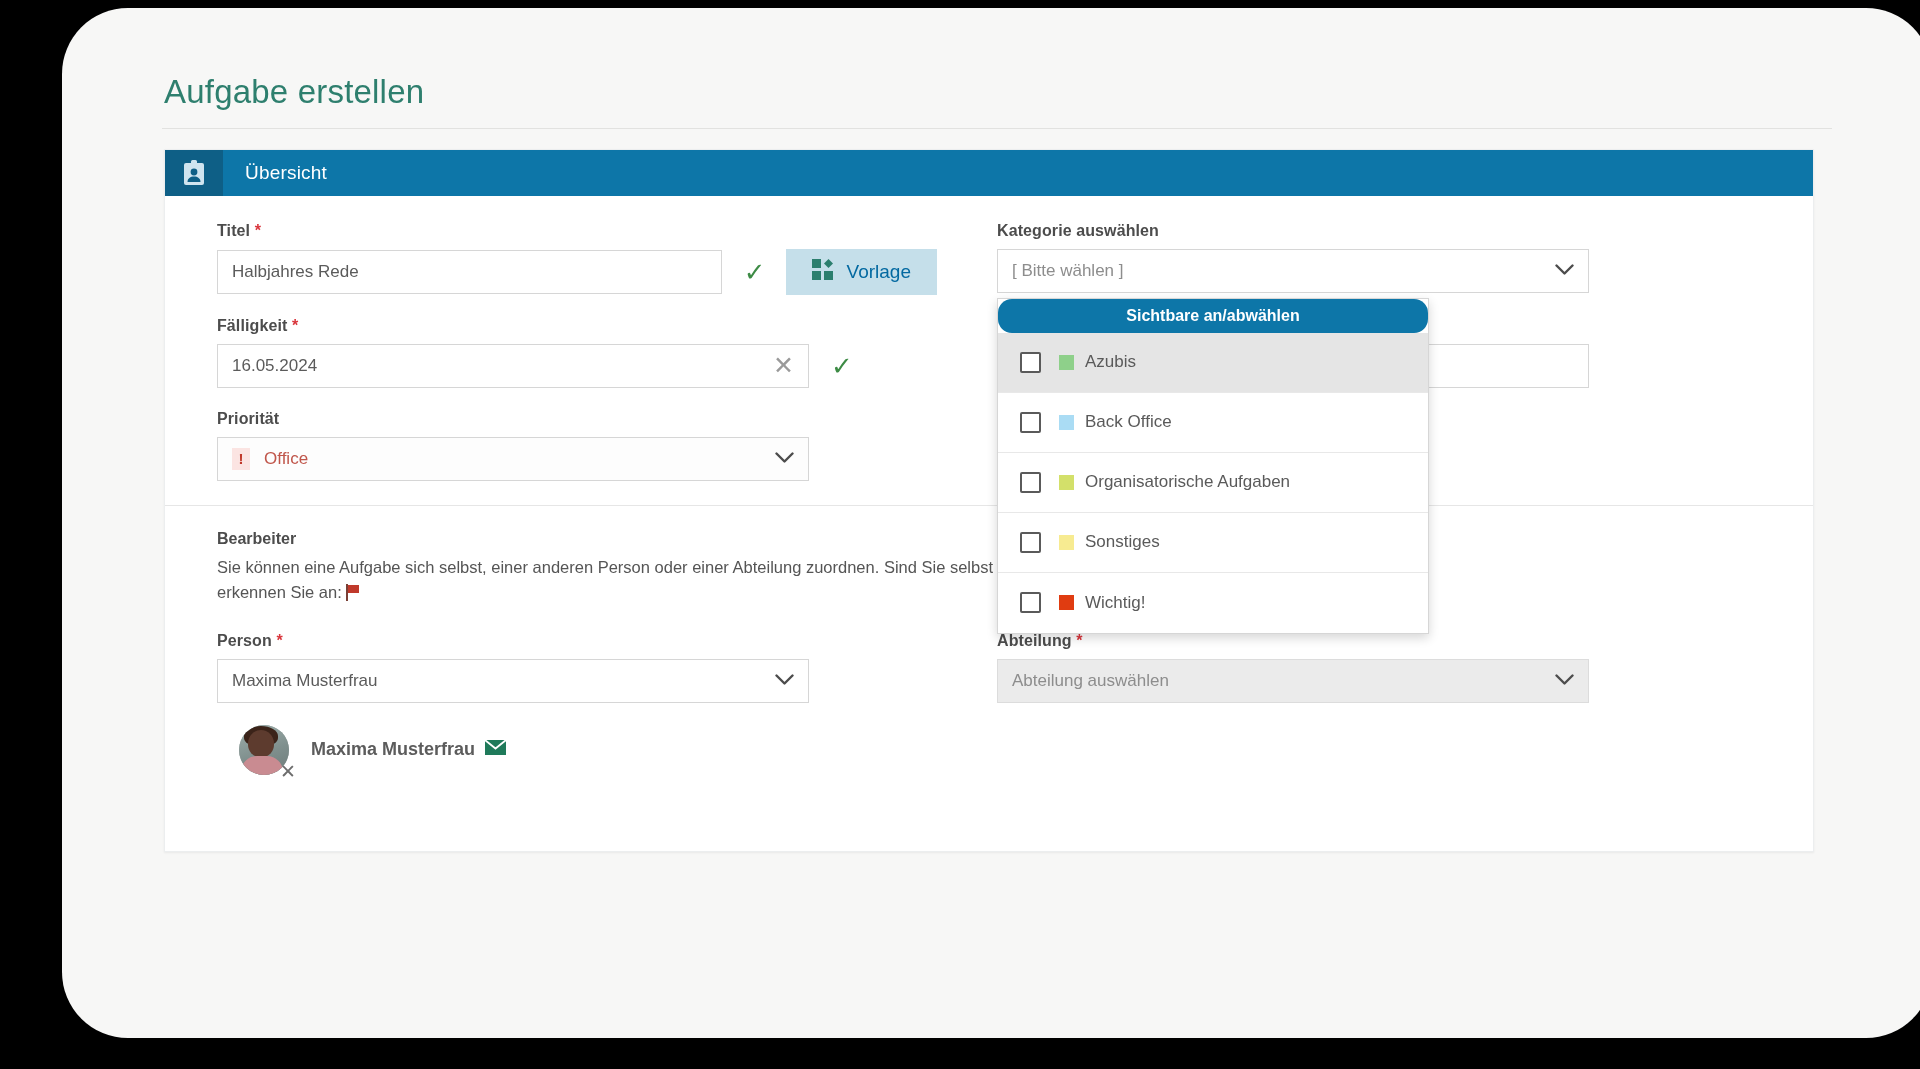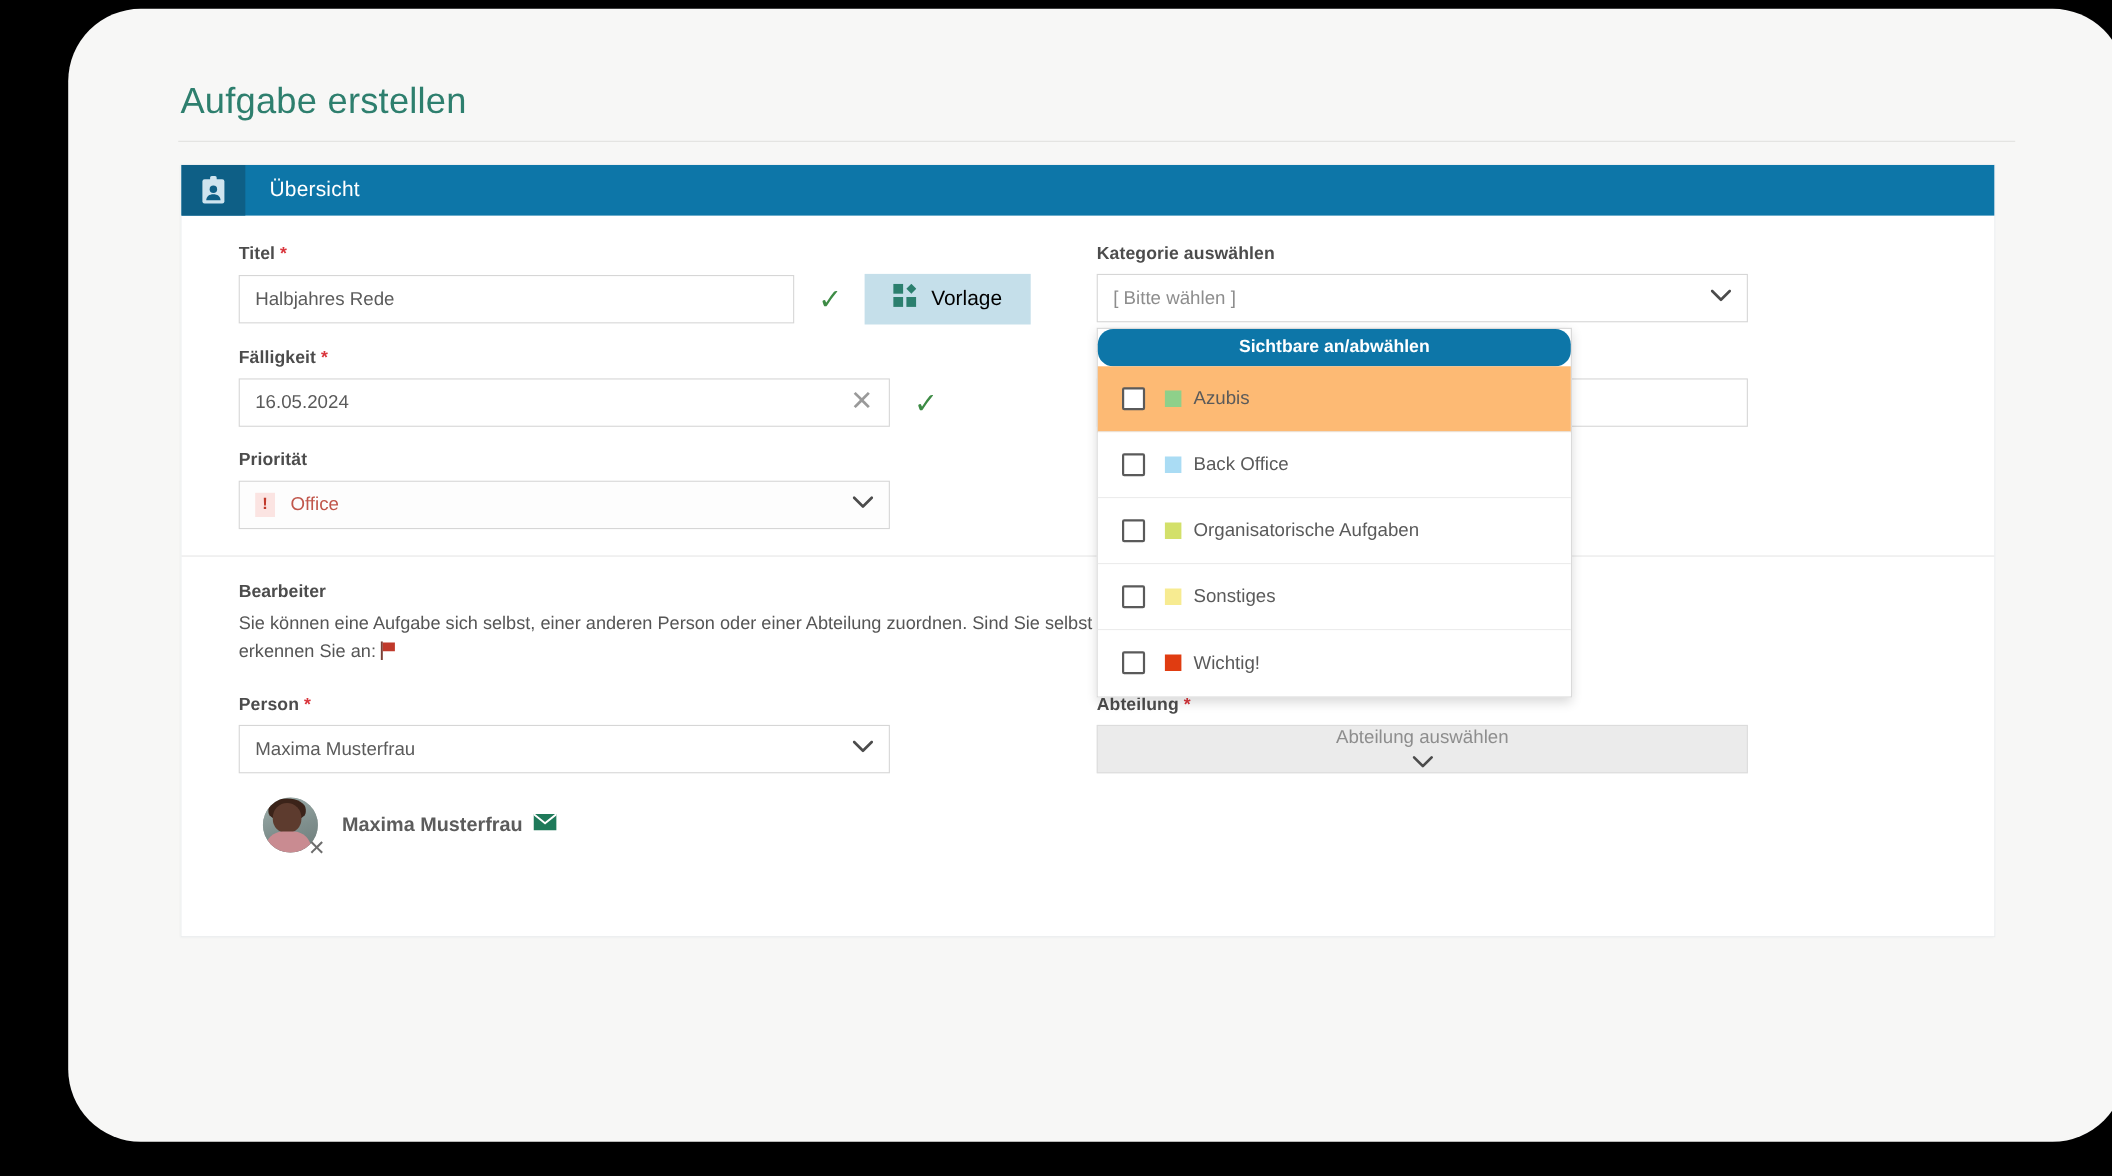--- a/index.html
+++ b/index.html
@@ -112,21 +112,21 @@
     color: #5b5b5b;
     position: relative;
   }
   .text-input.w-title  { width: 680px; }
   .text-input.w-date   { width: 592px; justify-content: space-between; }
   .text-input.w-prio   { width: 592px; justify-content: space-between; background:#fdfdfd; }
   .text-input.w-repeat { width: 592px; }
   .text-input.w-person { width: 592px; justify-content: space-between; }
   .text-input.w-dept   {
     width: 592px; justify-content: space-between;
-    background: #ebebeb; color: #8d8d8d; border-color:#dcdcdc;flex-direction:column;
+    background: #ebebeb; color: #8d8d8d; border-color:#dcdcdc;
   }
   .text-input.w-cat    { width: 592px; justify-content: space-between; color:#8d8d8d; }
 
   .check-ok {
     color: #3d8b45;
     font-size: 26px;
     margin-left: 22px;
     line-height: 1;
     user-select: none;
   }
@@ -143,21 +143,21 @@
   
   #vorlage-button {
     margin-left: 20px;
     height: 46px;
     background: #c5dfea;
     border: none;
     display: flex;
     align-items: center;
     padding: 0 26px;
     cursor: pointer;
-    color: #000000;
+    color: #0369a1;
     font-size: 19px;
     font-family: "Liberation Sans", sans-serif;
   }
   #vorlage-button .vlabel { margin-left: 14px; }
 
   
   .prio-inner { display: flex; align-items: center; }
   .prio-bang {
     width: 18px; height: 22px;
     background: #fbe4e2;
@@ -231,21 +231,21 @@
     border-radius: 14px;
   }
   .dd-item {
     display: flex; align-items: center;
     height: 60px;
     padding: 0 22px;
     border-bottom: 1px solid #e8e8e8;
     cursor: pointer;
     background: #ffffff;
   }
-  .dd-item.highlight { background: #fdba74; }
+  .dd-item.highlight { background: #e5e5e5; }
   .dd-item:last-child { border-bottom: none; }
   .dd-check {
     width: 21px; height: 21px;
     border: 2px solid #5a5a5a;
     border-radius: 2px;
     background: #ffffff;
     flex: 0 0 21px;
   }
   .dd-swatch {
     width: 15px; height: 15px;

